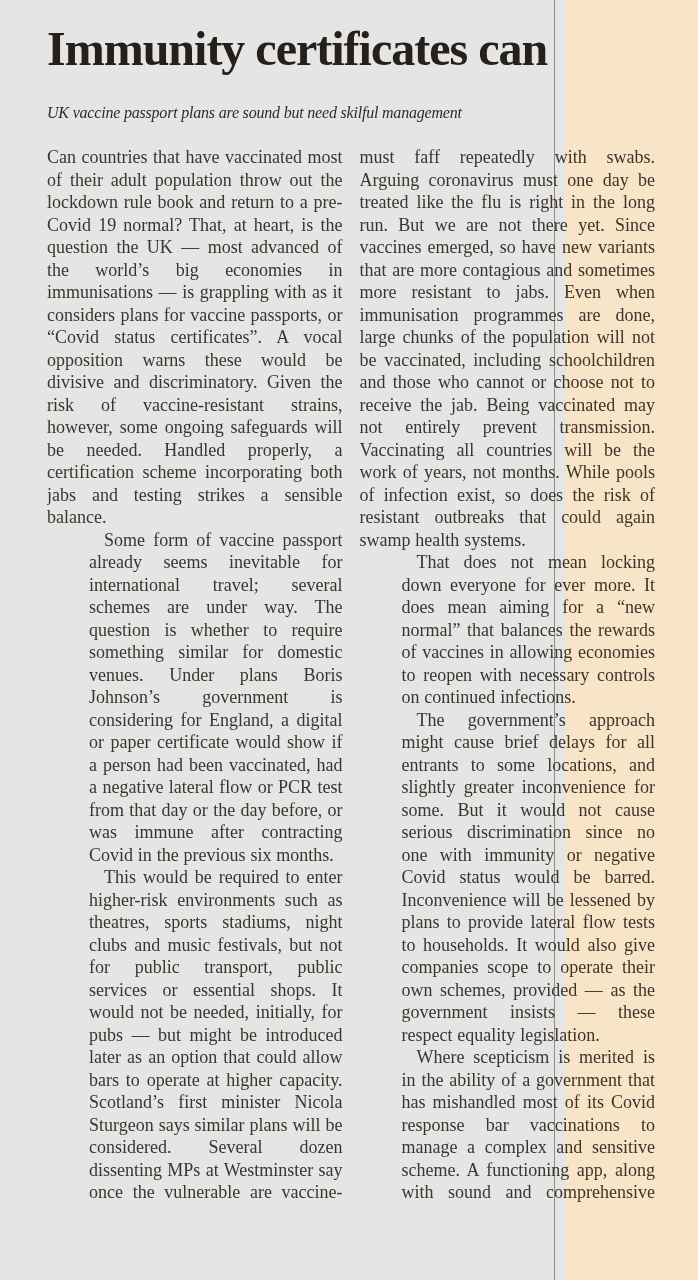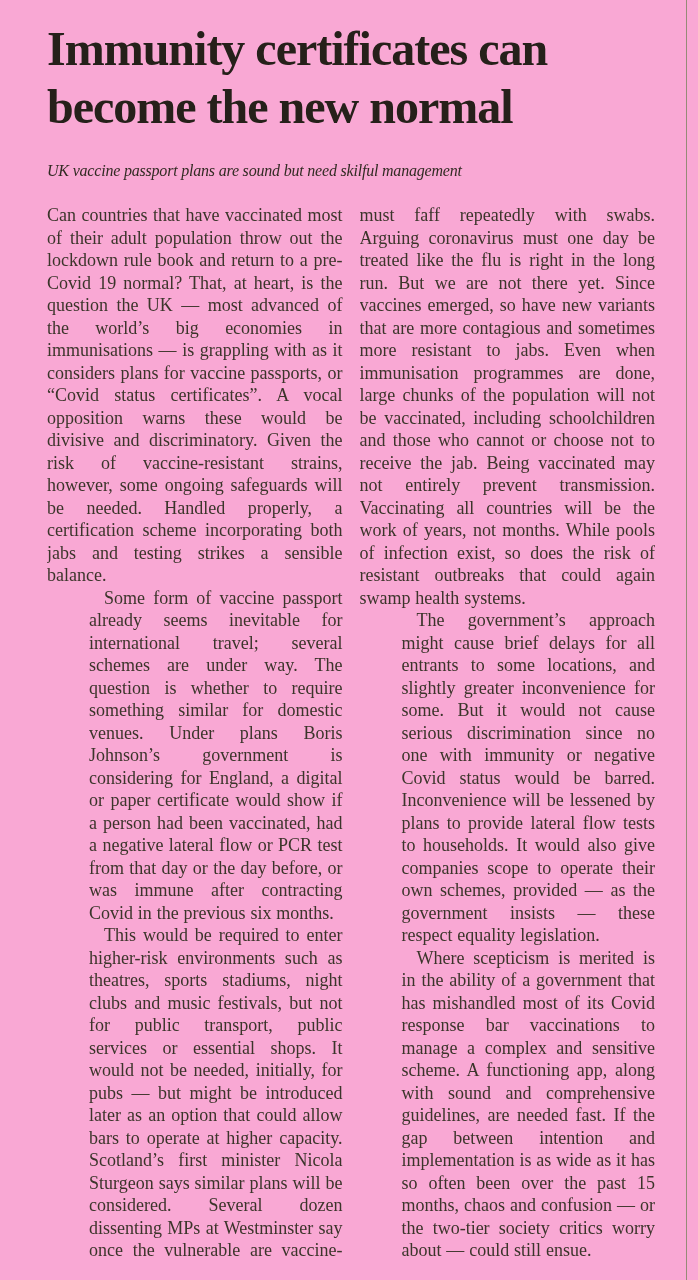--- a/index.html
+++ b/index.html
@@ -8,23 +8,23 @@
   }
   body {
     width: 698px;
     height: 1280px;
     background: #f8e4c6;
     overflow: hidden;
     font-family: "Liberation Serif", serif;
   }
   .page {
     position: relative;
-    width: 698px;
+    width: 566px;
     height: 1280px;
-    background: #f9a8d4;
+    background: #e5e5e5;
     box-sizing: border-box;
   }
   .col-rule {
     position: absolute;
     top: 0;
     bottom: 0;
     right: 11px;
     width: 1px;
     background: #968b77;
   }
@@ -90,35 +90,35 @@
 <body>
 
 <main class="page">
 
   <div class="col-rule"></div>
 
   <article class="article">
 
     <h1 class="headline">
       <span class="hl">Immunity certificates can</span>
-      <span class="hl">become the new normal</span>
     </h1>
 
     <p class="standfirst">UK vaccine passport plans are sound but need skilful management</p>
 
     <div class="body">
 
       <div class="col">
         <p class="para">Can countries that have vaccinated most of their adult population throw out the lockdown rule book and return to a pre-Covid 19 normal? That, at heart, is the question the UK — most advanced of the world’s big economies in immunisations — is grappling with as it considers plans for vaccine passports, or “Covid status certificates”. A vocal opposition warns these would be divisive and discriminatory. Given the risk of vaccine-resistant strains, however, some ongoing safeguards will be needed. Handled properly, a certification scheme incorporating both jabs and testing strikes a sensible balance.</p>
         <p class="para indent">Some form of vaccine passport already seems inevitable for international travel; several schemes are under way. The question is whether to require something similar for domestic venues. Under plans Boris Johnson’s government is considering for England, a digital or paper certificate would show if a person had been vaccinated, had a negative lateral flow or PCR test from that day or the day before, or was immune after contracting Covid in the previous six months.</p>
         <p class="para indent">This would be required to enter higher-risk environments such as theatres, sports stadiums, night clubs and music festivals, but not for public transport, public services or essential shops. It would not be needed, initially, for pubs — but might be introduced later as an option that could allow bars to operate at higher capacity. Scotland’s first minister Nicola Sturgeon says similar plans will be considered. Several dozen dissenting MPs at Westminster say once the vulnerable are vaccine-protected, normal life should resume. By then, they suggest, the population can live with Covid as with annual flu outbreaks. Passports or certificates would unfairly divide society into the jabbed, who can swan into nightclubs and planes, and the unjabbed who</p>
       </div>
 
       <div class="col">
         <p class="para">must faff repeatedly with swabs. Arguing coronavirus must one day be treated like the flu is right in the long run. But we are not there yet. Since vaccines emerged, so have new variants that are more contagious and sometimes more resistant to jabs. Even when immunisation programmes are done, large chunks of the population will not be vaccinated, including schoolchildren and those who cannot or choose not to receive the jab. Being vaccinated may not entirely prevent transmission. Vaccinating all countries will be the work of years, not months. While pools of infection exist, so does the risk of resistant outbreaks that could again swamp health systems.</p>
+        <p class="para indent">That does not mean locking down everyone for ever more. It does mean aiming for a “new normal” that balances the rewards of vaccines in allowing economies to reopen with necessary controls on continued infections.</p>
         <p class="para indent">The government’s approach might cause brief delays for all entrants to some locations, and slightly greater inconvenience for some. But it would not cause serious discrimination since no one with immunity or negative Covid status would be barred. Inconvenience will be lessened by plans to provide lateral flow tests to households. It would also give companies scope to operate their own schemes, provided — as the government insists — these respect equality legislation.</p>
         <p class="para indent">Where scepticism is merited is in the ability of a government that has mishandled most of its Covid response bar vaccinations to manage a complex and sensitive scheme. A functioning app, along with sound and comprehensive guidelines, are needed fast. If the gap between intention and implementation is as wide as it has so often been over the past 15 months, chaos and confusion — or the two-tier society critics worry about — could still ensue.</p>
       </div>
 
     </div>
 
   </article>
 
 </main>
 

